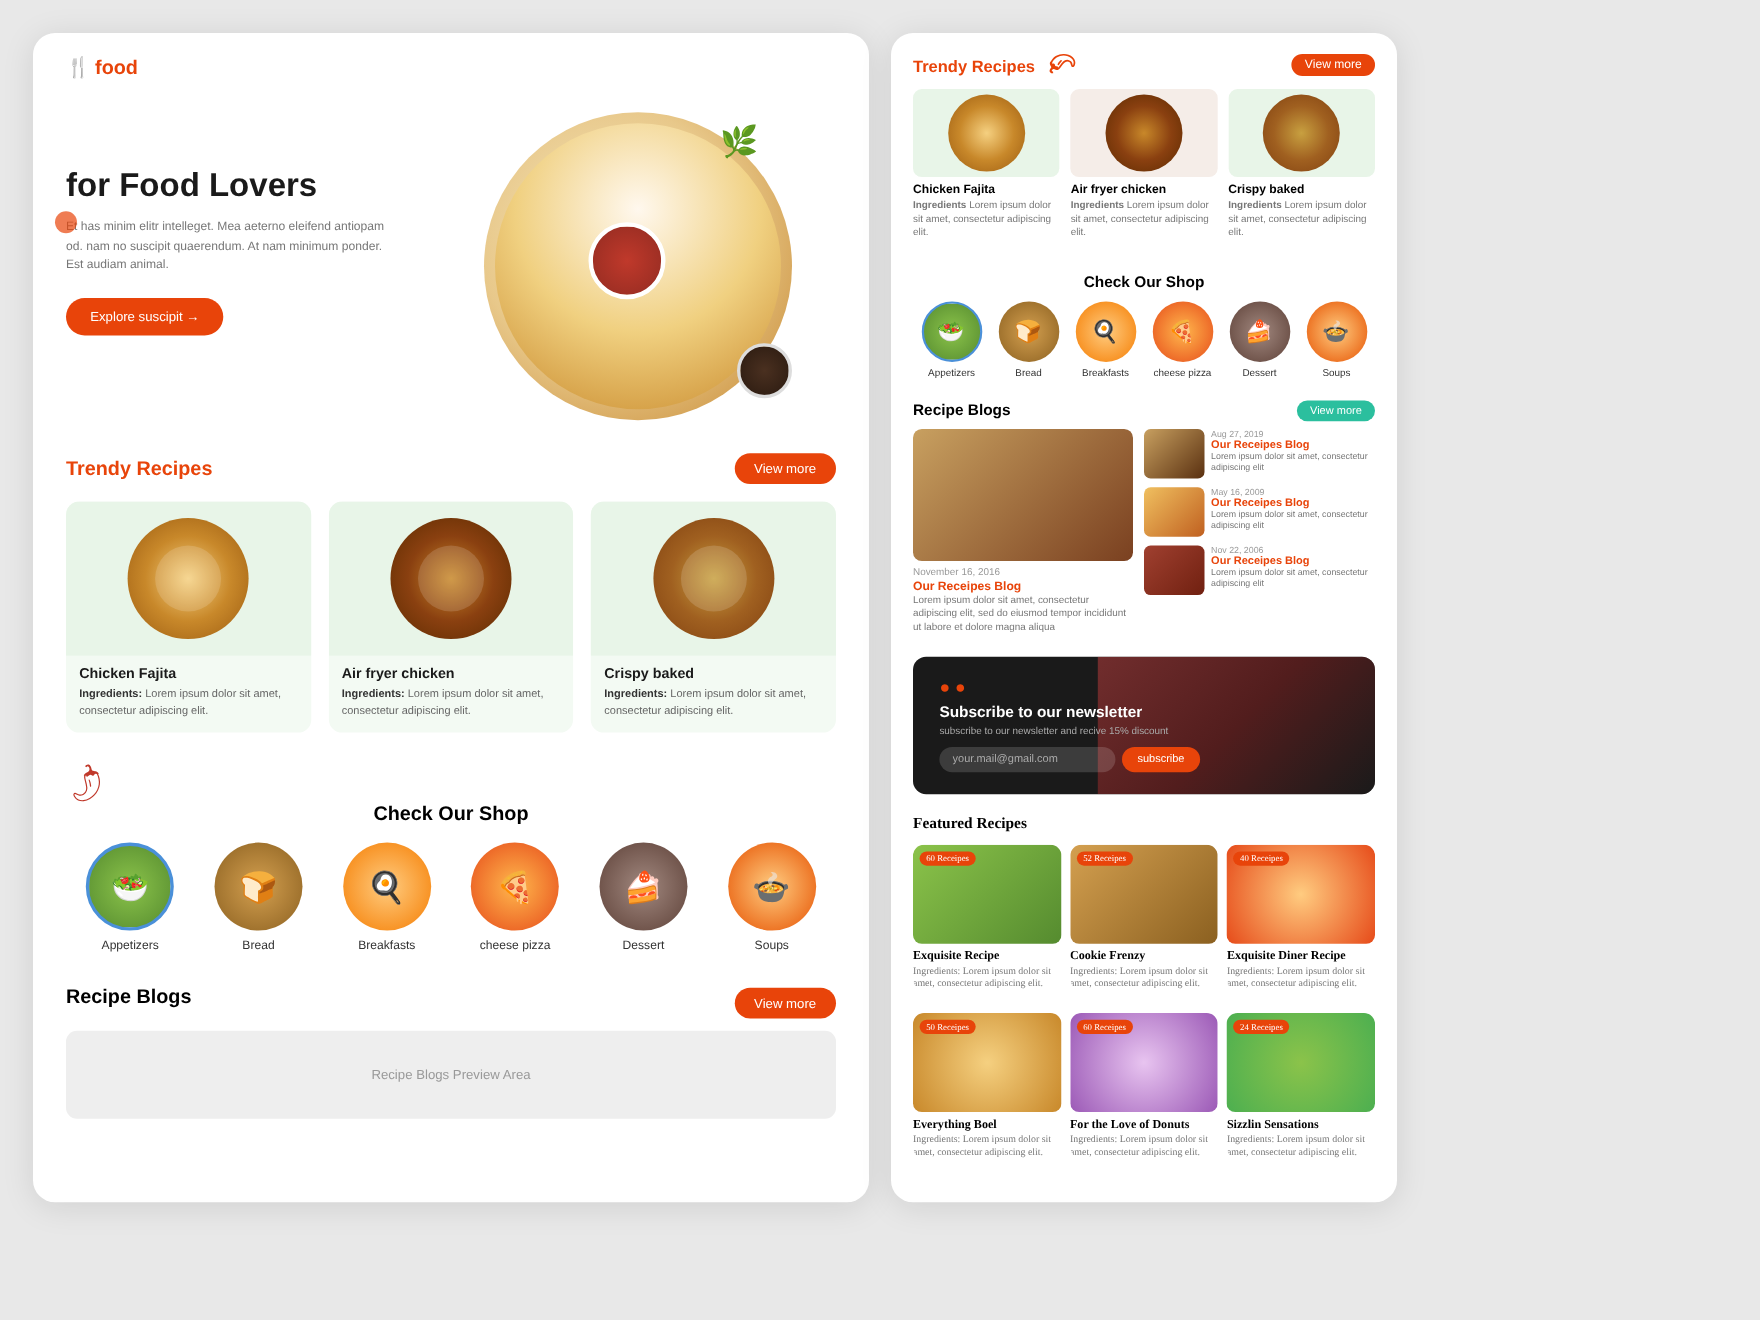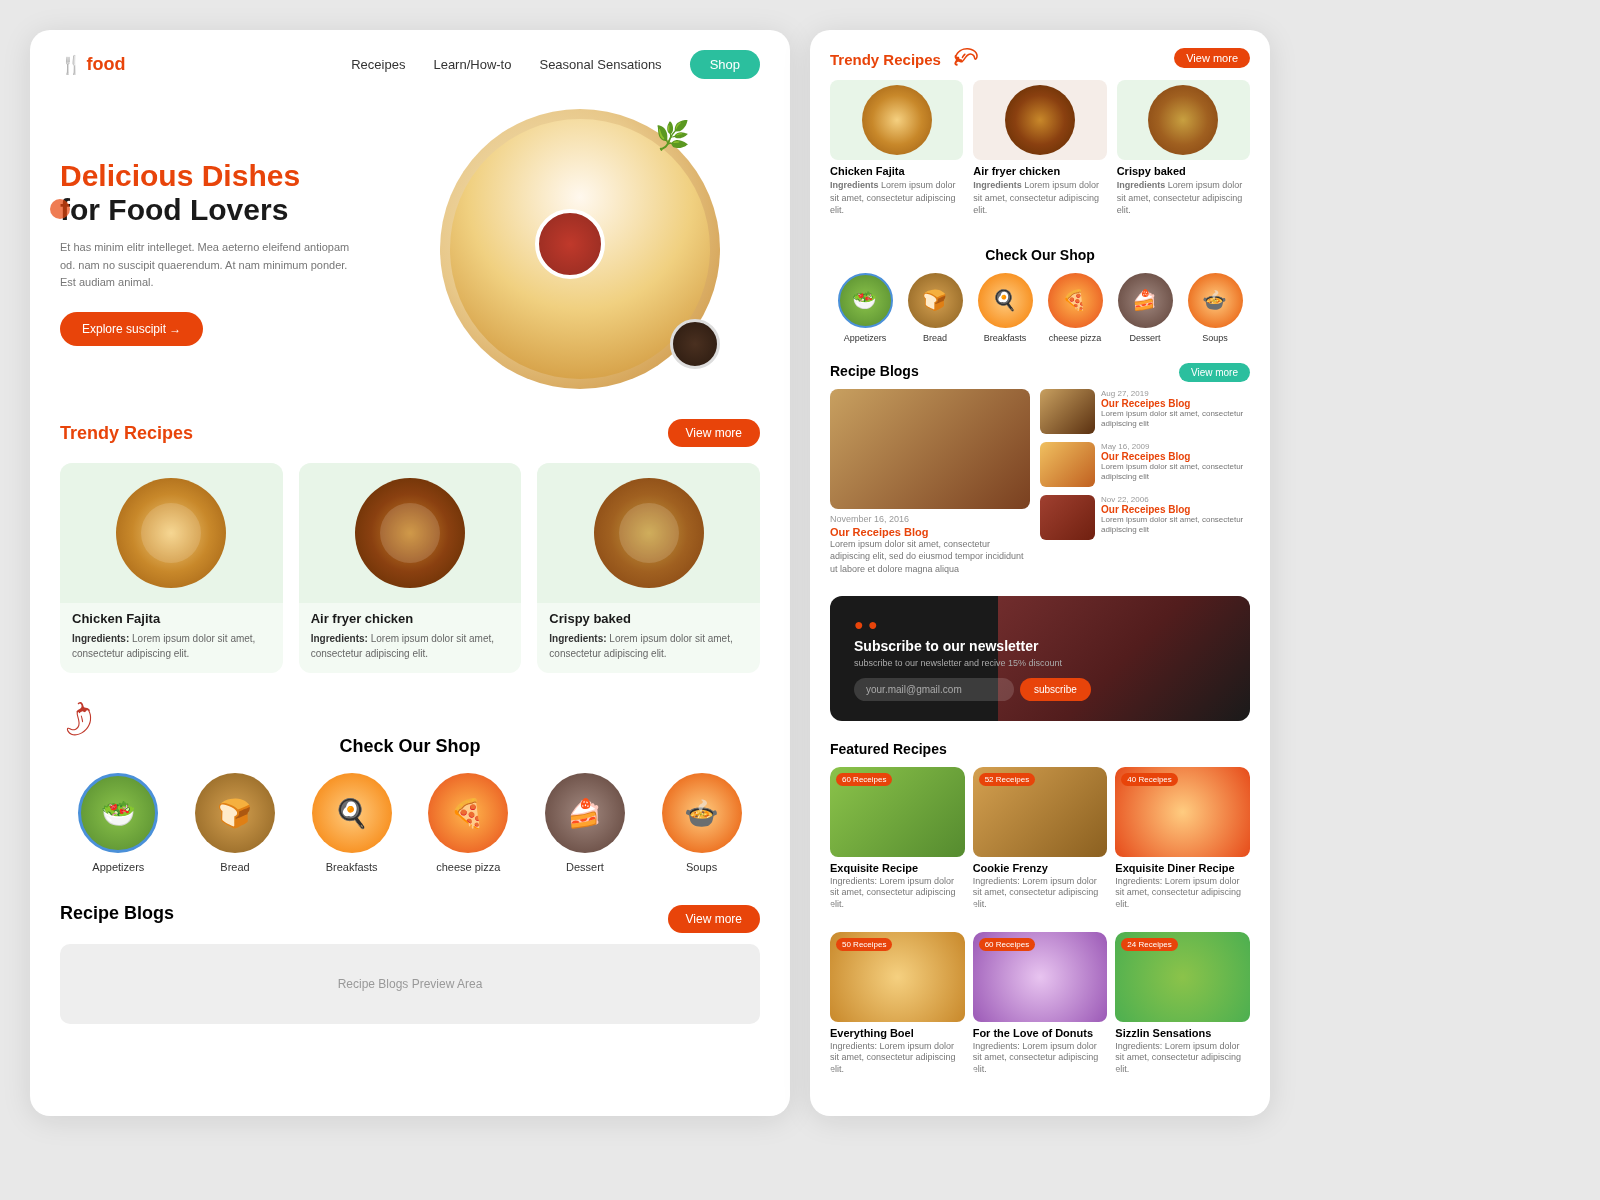--- a/index.html
+++ b/index.html
@@ -385,21 +385,21 @@
       background: #e8440a;
       color: #fff;
       border: none;
       border-radius: 15px;
       padding: 6px 14px;
       font-size: 10px;
       cursor: pointer;
     }
 
     
-    .featured { padding: 10px 20px; }
+    .featured { padding: 10px 20px; font-family: Liberation Serif, serif; }
     .featured-title { font-size: 14px; font-weight: 700; margin-bottom: 10px; }
     .featured-grid { display: flex; flex-direction: column; gap: 21px; }
     .featured-row { display: flex; gap: 8px; }
     .featured-card {
       flex: 1;
       border-radius: 10px;
       overflow: hidden;
       position: relative;
     }
     .featured-img {
@@ -429,32 +429,25 @@
 <body>
 
 <div class="outer-wrapper">
   <div class="left-panel">
 
     <nav class="nav">
       <div class="logo">
         <span>🍴</span>
         <span>food</span>
       </div>
-      <div class="nav-links">
-        <a class="nav-link">Receipes</a>
-        <a class="nav-link">Learn/How-to</a>
-        <a class="nav-link">Seasonal Sensations</a>
-        <button class="shop-btn">Shop</button>
-      </div>
     </nav>
 
     <div class="hero">
       <div class="orange-dot"></div>
       <div class="hero-text">
-        <div class="hero-title-orange">Delicious Dishes</div>
         <div class="hero-title-dark">for Food Lovers</div>
         <p class="hero-desc">Et has minim elitr intelleget. Mea aeterno eleifend antiopam od. nam no suscipit quaerendum. At nam minimum ponder. Est audiam animal.</p>
         <button class="explore-btn">Explore suscipit →</button>
       </div>
       <div class="hero-image">
         <div class="hero-plate">
           <div class="hero-plate-inner">
             <div class="hero-sauce-bowl"></div>
           </div>
         </div>

